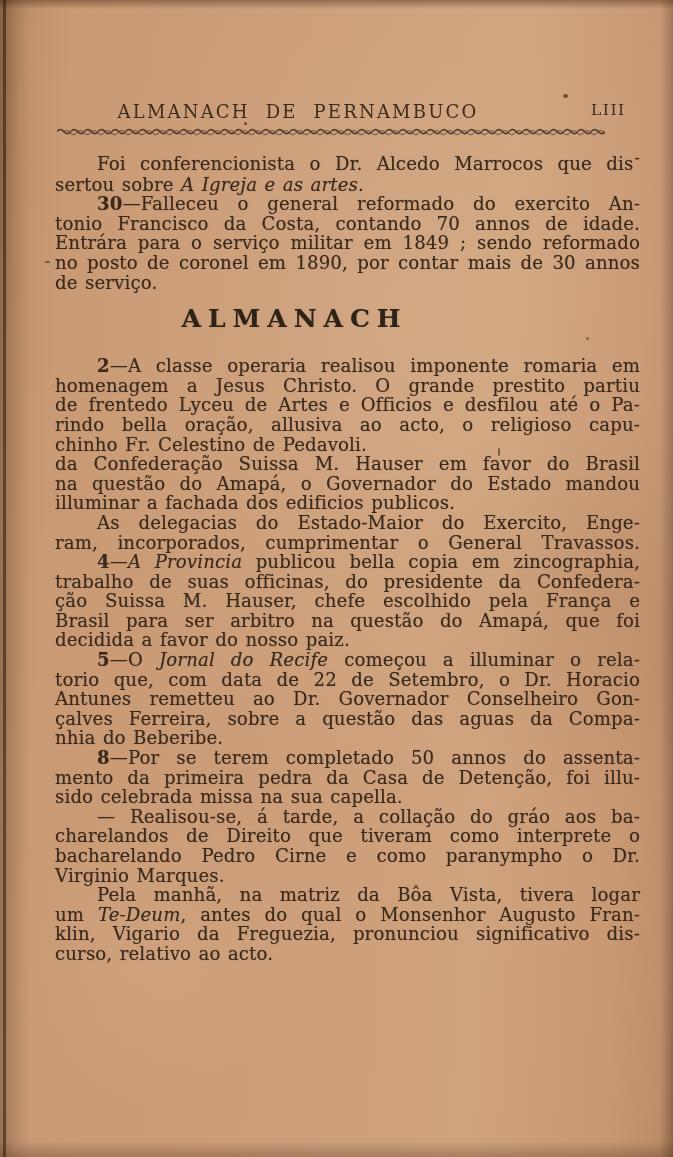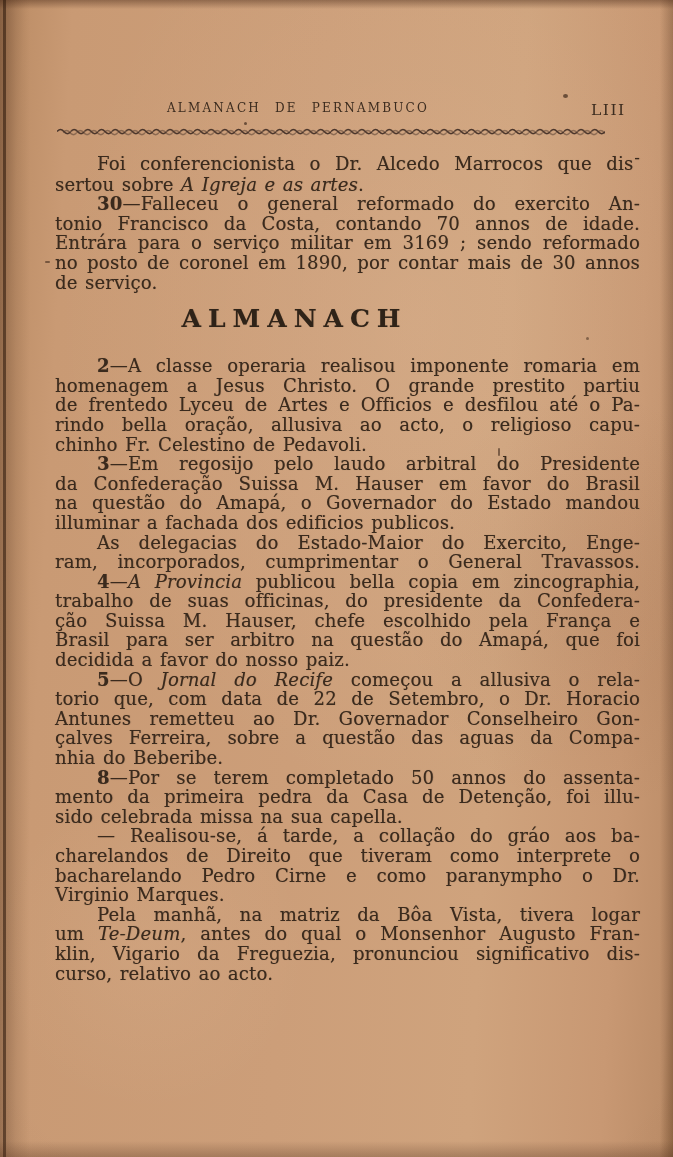--- a/index.html
+++ b/index.html
@@ -20,21 +20,21 @@
       background:linear-gradient(0deg, rgba(74,42,24,0.30), rgba(0,0,0,0));pointer-events:none;}
   .edge-left{position:absolute;left:0;top:0;bottom:0;width:30px;
       background:linear-gradient(90deg, rgba(56,30,14,0.30), rgba(56,30,14,0.10) 55%, rgba(0,0,0,0));}
   .edge-line{position:absolute;left:3px;top:0;bottom:0;width:3px;
       background:rgba(42,22,10,0.55);filter:blur(0.6px);}
   .edge-right{position:absolute;right:0;top:0;bottom:0;width:13px;
       background:linear-gradient(270deg, rgba(66,36,18,0.28), rgba(0,0,0,0));}
   .content{position:absolute;left:55px;top:0;width:585px;}
   .hdr{position:absolute;top:101px;left:0;width:585px;height:20px;}
   .title{position:absolute;left:0;width:486px;text-align:center;
-      font-size:12px;letter-spacing:2.2px;word-spacing:8px;color:#3c2c1f;}
+      font-size:18px;letter-spacing:2.2px;word-spacing:8px;color:#3c2c1f;}
   .folio{position:absolute;left:536px;top:0;font-size:15.5px;letter-spacing:1.5px;color:#3c2c1f;}
   .wave{position:absolute;left:2px;top:126px;}
   .text{position:absolute;left:0;top:154px;width:585px;
       font-size:18px;line-height:19.6px;letter-spacing:0.2px;
       text-shadow:0.3px 0.3px 0.7px rgba(58,42,29,0.45);}
   .ln{white-space:normal;}
   .ln.j{text-align:justify;text-align-last:justify;}
   .ln.end{text-align:left;word-spacing:1.5px;}
   .ln.ind{padding-left:42px;}
   .day{font-weight:bold;}
@@ -79,47 +79,46 @@
       </defs>
       <rect width="548" height="11" fill="url(#wv)"></rect>
       <rect width="548" height="11" fill="url(#wv)" transform="translate(6,1)" opacity="0.5"></rect>
     </svg>
 
     <div class="text">
       <div class="ln ind j"><span>Foi conferencionista o Dr. Alcedo Marrocos que dis</span><span class="raised">-</span></div>
       <div class="ln end"><span>sertou sobre </span><span class="it">A Igreja e as artes</span><span>.</span></div>
       <div class="ln ind j"><span class="day">30</span><span>—Falleceu o general reformado do exercito An-</span></div>
       <div class="ln j">tonio Francisco da Costa, contando 70 annos de idade.</div>
-      <div class="ln j">Entrára para o serviço militar em 3169 ; sendo reformado</div>
+      <div class="ln j">Entrára para o serviço militar em 1849 ; sendo reformado</div>
       <div class="ln j">no posto de coronel em 1890, por contar mais de 30 annos</div>
       <div class="ln end">de serviço.</div>
 
       <div class="heading">ALMANACH</div>
 
       <div class="ln ind j"><span class="day">2</span><span>—A classe operaria realisou imponente romaria em</span></div>
       <div class="ln j">homenagem a Jesus Christo. O grande prestito partiu</div>
       <div class="ln j">de frentedo Lyceu de Artes e Officios e desfilou até o Pa-</div>
       <div class="ln j">rindo bella oração, allusiva ao acto, o religioso capu-</div>
       <div class="ln end">chinho Fr. Celestino de Pedavoli.</div>
 
-      <div class="ln ind j"><span class="day">3</span><span>—Em regosijo pelo laudo arbitral do Presidente</span></div>
       <div class="ln j">da Confederação Suissa M. Hauser em favor do Brasil</div>
       <div class="ln j">na questão do Amapá, o Governador do Estado mandou</div>
       <div class="ln end">illuminar a fachada dos edificios publicos.</div>
 
       <div class="ln ind j">As delegacias do Estado-Maior do Exercito, Enge-</div>
       <div class="ln j">ram, incorporados, cumprimentar o General Travassos.</div>
 
       <div class="ln ind j"><span class="day">4</span><span>—</span><span class="it">A Provincia</span><span> publicou bella copia em zincographia,</span></div>
       <div class="ln j">trabalho de suas officinas, do presidente da Confedera-</div>
       <div class="ln j">ção Suissa M. Hauser, chefe escolhido pela França e</div>
       <div class="ln j">Brasil para ser arbitro na questão do Amapá, que foi</div>
       <div class="ln end">decidida a favor do nosso paiz.</div>
 
-      <div class="ln ind j"><span class="day">5</span><span>—O </span><span class="it">Jornal do Recife</span><span> começou a allusiva o rela-</span></div>
+      <div class="ln ind j"><span class="day">5</span><span>—O </span><span class="it">Jornal do Recife</span><span> começou a illuminar o rela-</span></div>
       <div class="ln j">torio que, com data de 22 de Setembro, o Dr. Horacio</div>
       <div class="ln j">Antunes remetteu ao Dr. Governador Conselheiro Gon-</div>
       <div class="ln j">çalves Ferreira, sobre a questão das aguas da Compa-</div>
       <div class="ln end">nhia do Beberibe.</div>
 
       <div class="ln ind j"><span class="day">8</span><span>—Por se terem completado 50 annos do assenta-</span></div>
       <div class="ln j">mento da primeira pedra da Casa de Detenção, foi illu-</div>
       <div class="ln end">sido celebrada missa na sua capella.</div>
 
       <div class="ln ind j">— Realisou-se, á tarde, a collação do gráo aos ba-</div>

